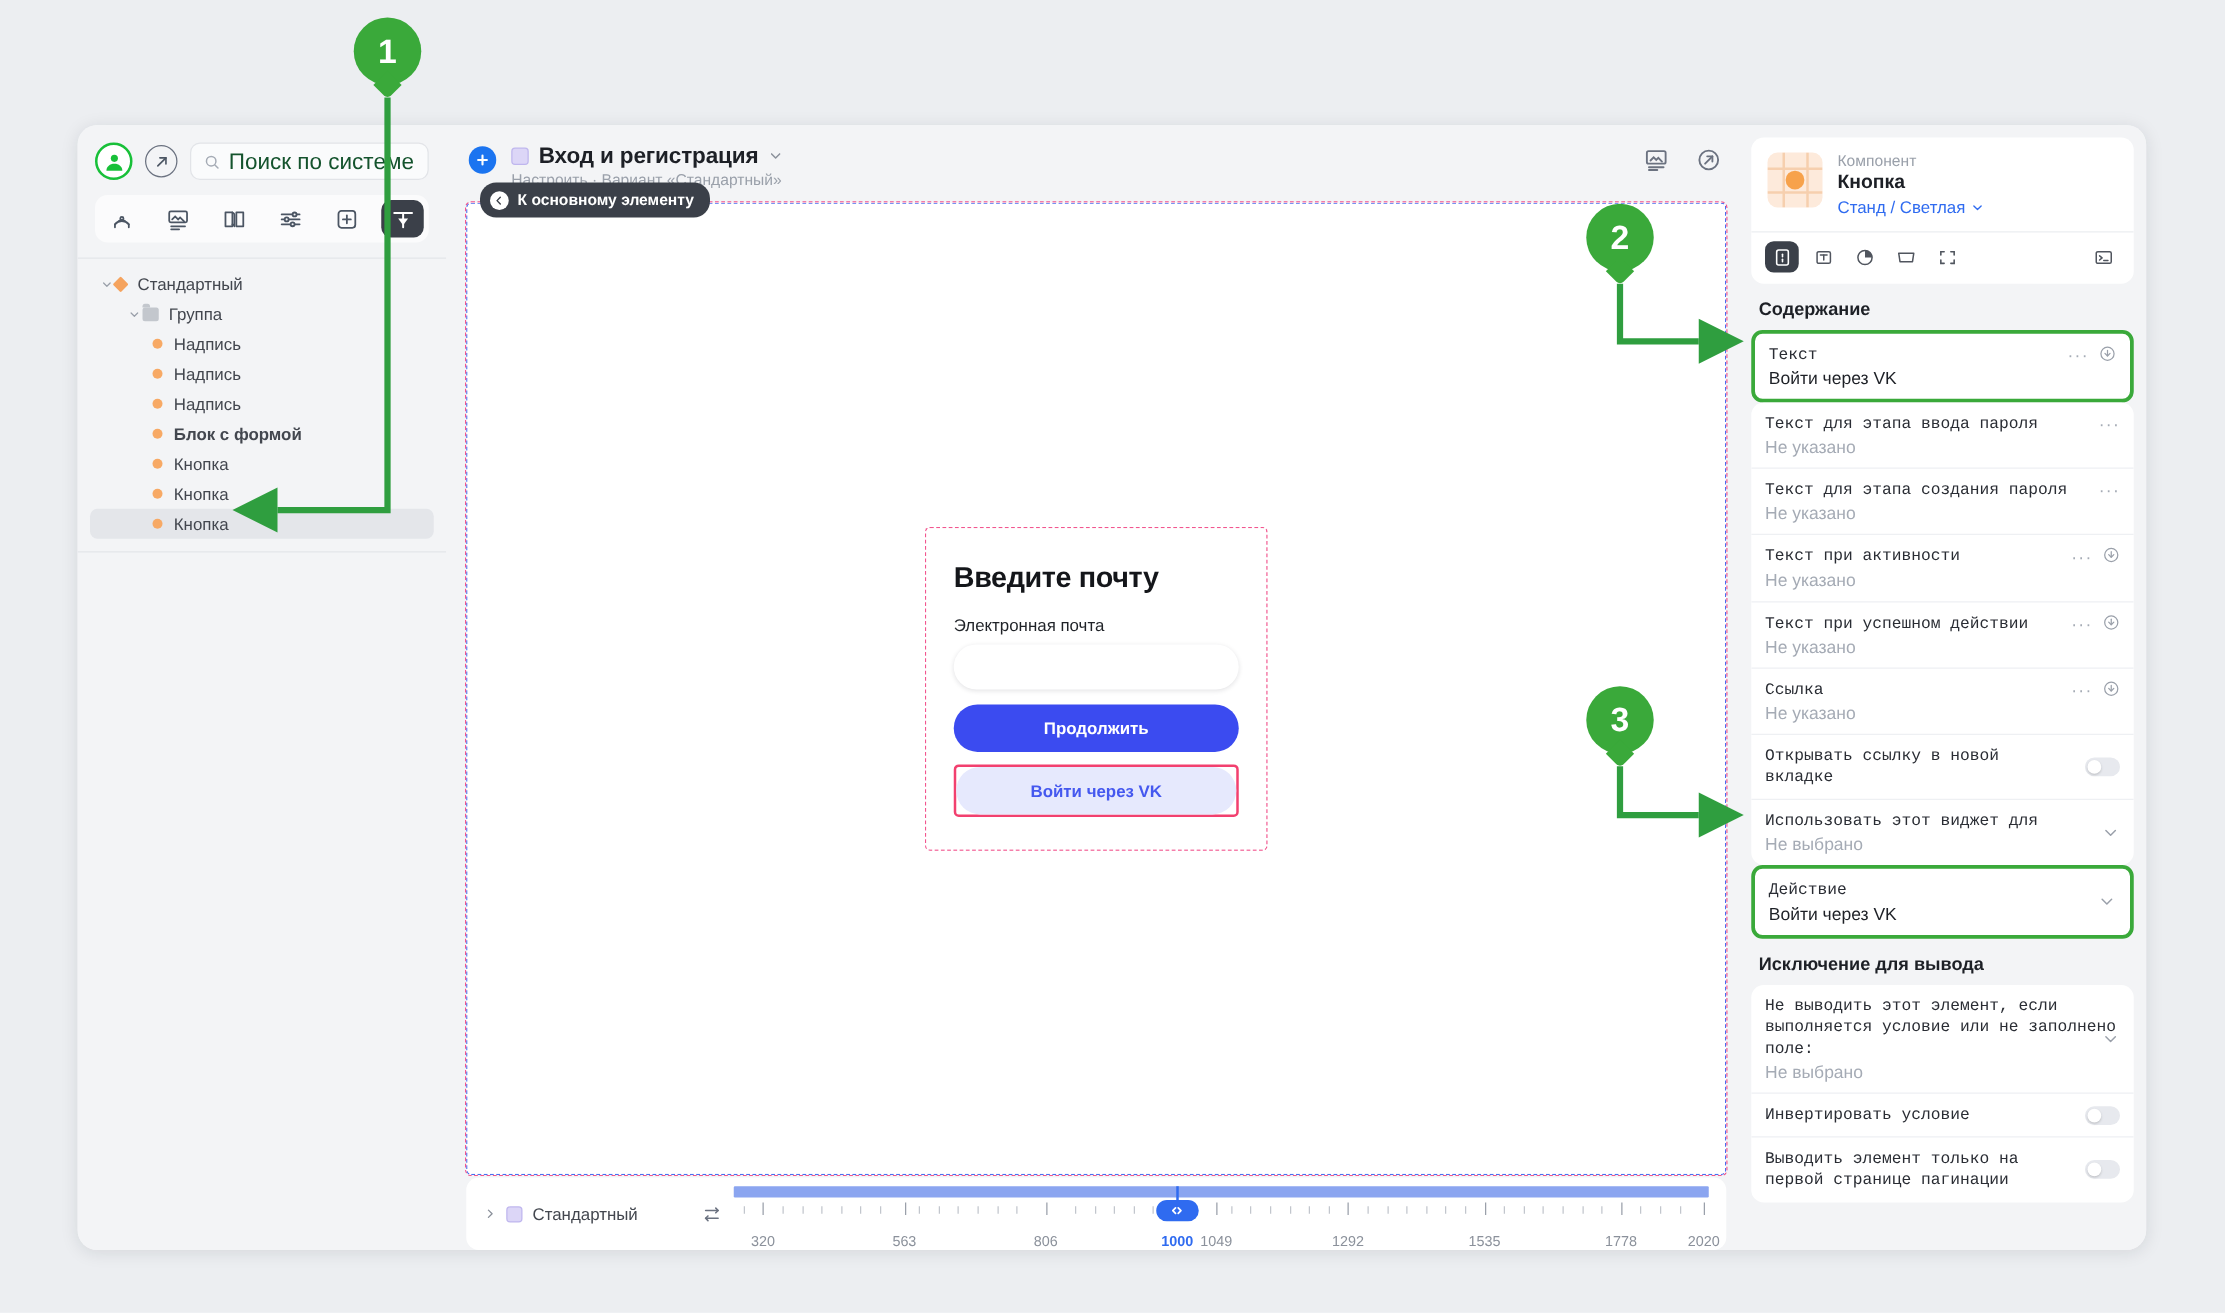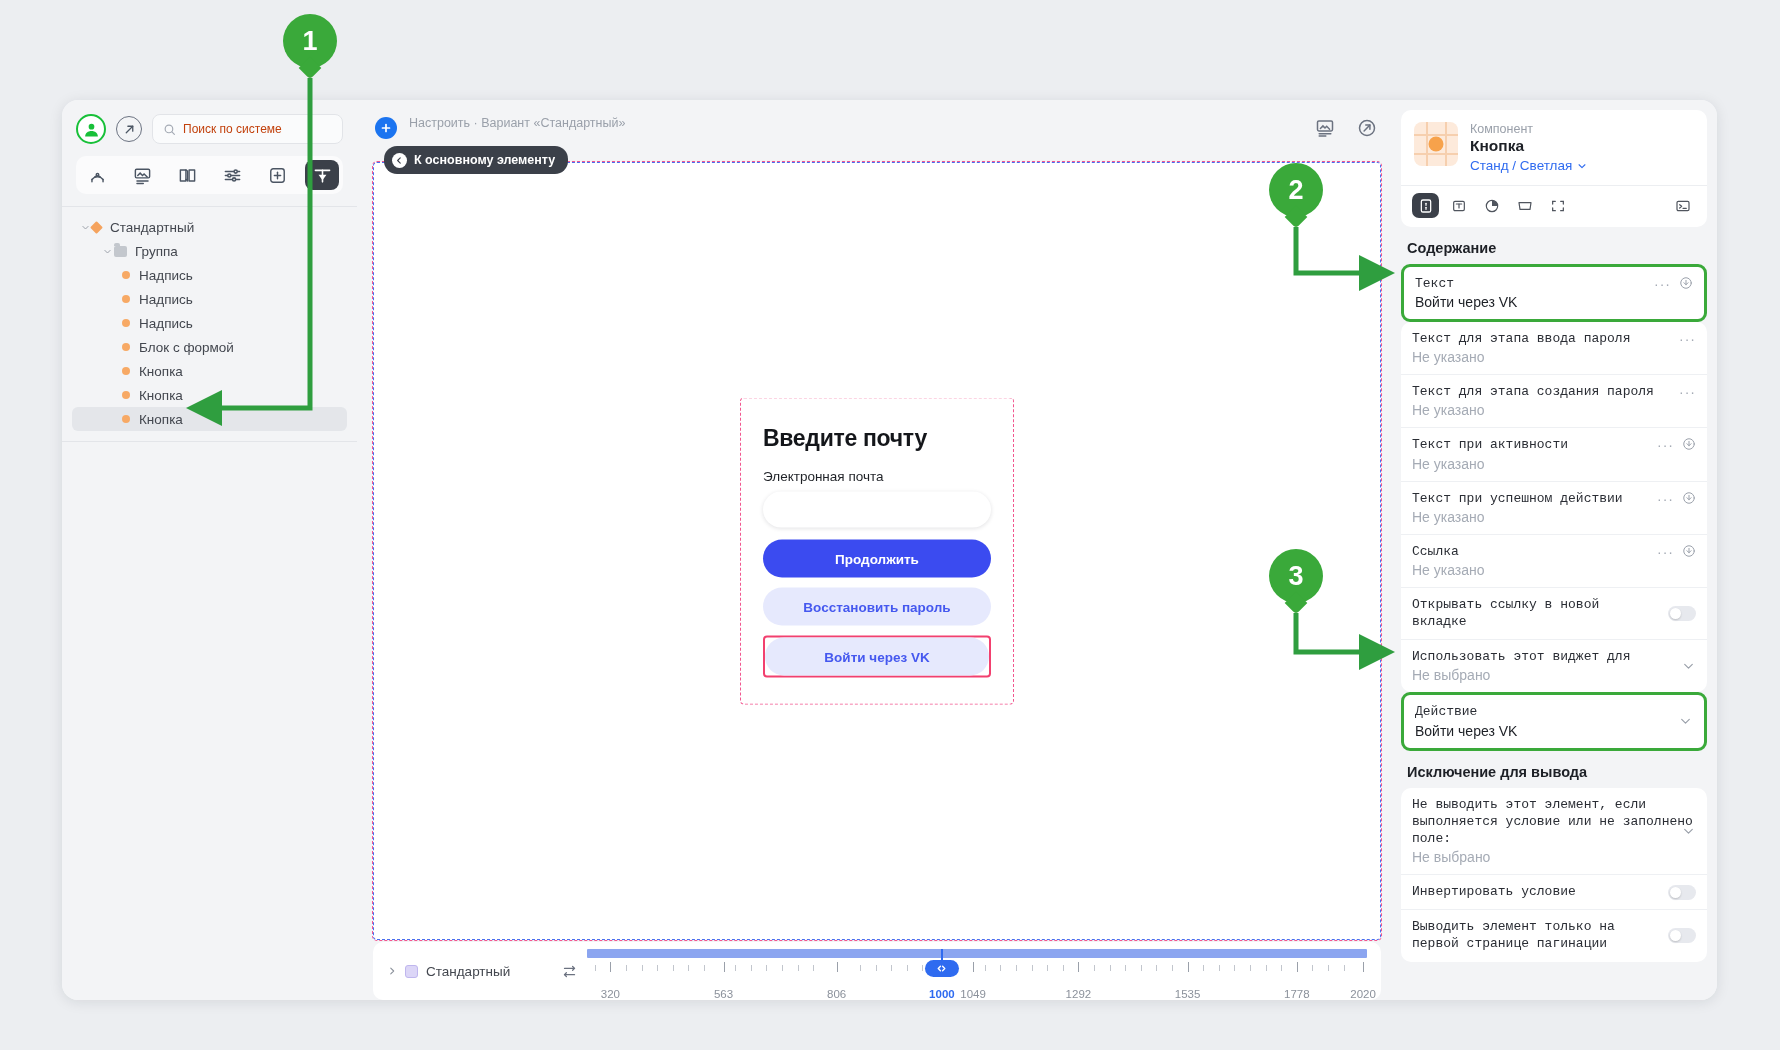--- a/index.html
+++ b/index.html
@@ -32,21 +32,21 @@
     width:26px; height:26px; border-radius:50%; border:1.6px solid #6b7280;
     display:flex; align-items:center; justify-content:center; flex:0 0 26px;
     color:#4b5563;
   }
   .round-btn svg { width:13px; height:13px; }
   .search {
     flex:1; height:30px; border:1px solid #e2e4e8; border-radius:8px;
     background:#fafbfc; display:flex; align-items:center; gap:7px; padding:0 10px;
   }
   .search svg { width:13px; height:13px; color:#a5abb5; flex:0 0 13px;}
-  .search span { font-size:12px; color:#c2410c; }
+  .search span { font-size:18px; color:#14532d; }
 
   .tool-strip {
     margin:12px 14px 0 14px; height:38px; background:#fbfbfc; border-radius:10px;
     display:flex; align-items:center; justify-content:space-between; padding:0 4px;
   }
   .tool {
     width:34px; height:30px; border-radius:8px;
     display:flex; align-items:center; justify-content:center;
     color:#4b5563;
   }
@@ -302,21 +302,21 @@
           <span>Надпись</span>
         </div>
         <div class="tree-row" style="padding-left: 50px;">
           <span class="bullet-dot"></span>
           <span>Надпись</span>
         </div>
         <div class="tree-row" style="padding-left: 50px;">
           <span class="bullet-dot"></span>
           <span>Надпись</span>
         </div>
-        <div class="tree-row" style="padding-left: 50px;">
+        <div class="tree-row" style="padding-left: 50px; font-weight: bold;">
           <span class="bullet-dot"></span>
           <span>Блок с формой</span>
         </div>
         <div class="tree-row" style="padding-left: 50px;">
           <span class="bullet-dot"></span>
           <span>Кнопка</span>
         </div>
         <div class="tree-row" style="padding-left: 50px;">
           <span class="bullet-dot"></span>
           <span>Кнопка</span>
@@ -332,20 +332,29 @@
 
   <div id="center">
     <div class="c-header">
       <div class="plus-btn">
         <svg viewBox="0 0 24 24" fill="none" stroke="currentColor" stroke-width="3.4" stroke-linecap="round">
             <line x1="12" y1="5" x2="12" y2="19"></line>
             <line x1="5" y1="12" x2="19" y2="12"></line>
           </svg>
       </div>
       <div class="c-title-wrap">
+        <div class="c-title">
+          <div class="page-swatch"></div>
+          <h1>Вход и регистрация</h1>
+          <span class="cdown">
+            <svg viewBox="0 0 24 24" fill="none" stroke="currentColor" stroke-width="2.6" stroke-linecap="round" stroke-linejoin="round">
+                <polyline points="5 9 12 16 19 9"></polyline>
+              </svg>
+          </span>
+        </div>
         <div class="c-sub">Настроить · Вариант «Стандартный»</div>
       </div>
       <div class="c-head-icons">
         <span>
           <svg viewBox="0 0 24 24" fill="none" stroke="currentColor" stroke-width="1.8" stroke-linecap="round">
               <rect x="3" y="3.5" width="18" height="12" rx="1.6"></rect>
               <path d="M6.5 12.5l3-3 2.5 2.5 2-2 3.5 3.5"></path>
               <line x1="5" y1="19" x2="19" y2="19"></line>
               <line x1="5" y1="21.6" x2="13" y2="21.6"></line>
             </svg>
@@ -369,21 +378,20 @@
               </svg>
           </span>
           <span>К основному элементу</span>
         </div>
 
         <div class="form-card">
           <div class="form-title">Введите почту</div>
           <div class="form-label">Электронная почта</div>
           <div class="form-input"></div>
           <div class="btn-primary">Продолжить</div>
-          <div class="btn-secondary">Восстановить пароль</div>
           <div class="btn-wrap-selected">
             <div class="btn-secondary">Войти через VK</div>
           </div>
         </div>
       </div>
 
       <div class="ruler-bar">
         <div class="ruler-left">
           <span class="rchev">
             <svg viewBox="0 0 24 24" fill="none" stroke="currentColor" stroke-width="2.6" stroke-linecap="round" stroke-linejoin="round">

